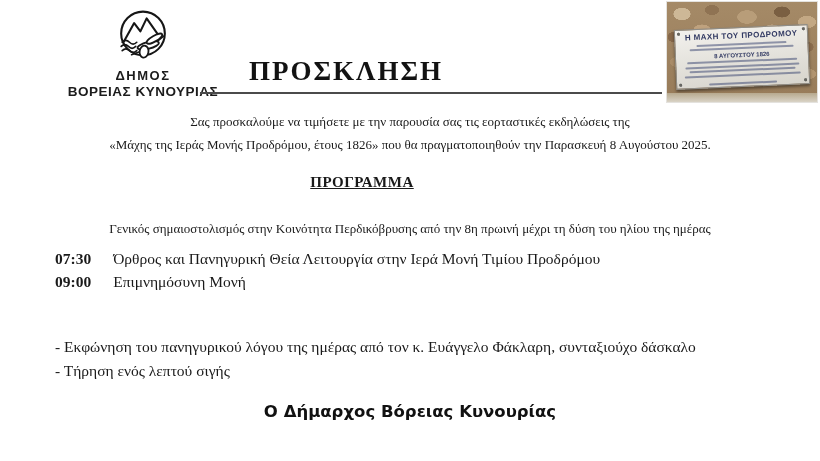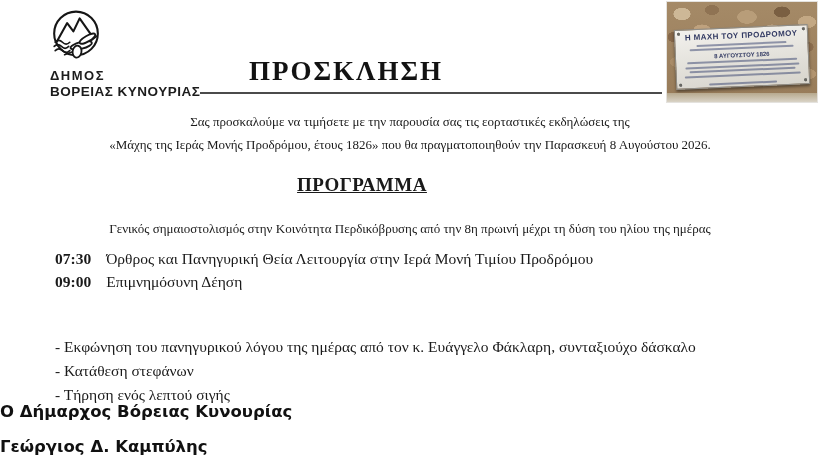--- a/index.html
+++ b/index.html
@@ -10,21 +10,21 @@
     background: #ffffff;
     overflow: hidden;
     font-family: "Liberation Serif", "DejaVu Serif", serif;
     color: #1a1a1a;
   }
 
   
   .logo {
     position: absolute;
     top: 8px; left: 50px; width: 186px;
-    text-align: left;
+    text-align: center;
   }
   .logo svg { width: 52px; height: 54px; display: inline-block; }
   .logo-line1 {
     font-family: "Liberation Sans", sans-serif;
     font-weight: bold; font-size: 13px; letter-spacing: 1.5px;
     margin-top: 2px; color: #1c1c1c;
   }
   .logo-line2 {
     font-family: "Liberation Sans", sans-serif;
     font-weight: bold; font-size: 13.5px; letter-spacing: 0.5px;
@@ -103,42 +103,42 @@
   
   .center-line {
     position: absolute; left: 0; width: 820px;
     text-align: center; font-size: 13px; white-space: nowrap;
   }
   .intro-1 { top: 114px; }
   .intro-2 { top: 137px; }
 
   .program-heading {
     position: absolute; top: 174px; left: 0; width: 724px;
-    text-align: center; font-weight: bold; font-size: 19px;
+    text-align: center; font-weight: bold; font-size: 15px;
     letter-spacing: 0.5px;
   }
   .program-heading span { text-decoration: underline; }
 
   .general-note { top: 221px; }
 
   .program-items {
     position: absolute; top: 247px; left: 55px; right: 30px;
     font-size: 15.5px; line-height: 23.4px;
   }
   .program-item { white-space: nowrap; }
-  .program-time { font-weight: bold; margin-right: 15px; }
+  .program-time { font-weight: bold; margin-right: 22px; }
 
   .bullet-list {
     position: absolute; top: 335px; left: 55px; right: 14px;
     font-size: 15.5px; line-height: 24.2px;
   }
   .bullet-item { white-space: nowrap; }
 
   .sig-line {
-    position: absolute; left: 0; width: 820px; text-align: left;
+    position: absolute; left: 0; width: 820px; text-align: center;
     font-family: "DejaVu Sans", sans-serif;
     font-weight: bold; font-size: 16.5px; color: #111;
   }
   .sig-1 { top: 402px; }
   .sig-2 { top: 437px; }
 </style>
 </head>
 <body>
 
 <div class="page">
@@ -179,39 +179,37 @@
       <div class="pl-bar" style="width:86%"></div>
       <div class="pl-bar" style="width:94%"></div>
       <div class="pl-bar" style="width:55%; margin-top:6px"></div>
       <div class="pl-bar" style="width:74%"></div>
       <div class="pl-bar" style="width:42%"></div>
     </div>
     <div class="photo-ground"></div>
   </div>
 
   <div class="center-line intro-1">Σας προσκαλούμε να τιμήσετε με την παρουσία σας τις εορταστικές εκδηλώσεις της</div>
-  <div class="center-line intro-2">«Μάχης της Ιεράς Μονής Προδρόμου, έτους 1826» που θα πραγματοποιηθούν την Παρασκευή 8 Αυγούστου 2026.</div>
+  <div class="center-line intro-2">«Μάχης της Ιεράς Μονής Προδρόμου, έτους 1826» που θα πραγματοποιηθούν την Παρασκευή 8 Αυγούστου 2025.</div>
 
   <div class="program-heading">
     <span>ΠΡΟΓΡΑΜΜΑ</span>
   </div>
 
   <div class="center-line general-note">Γενικός σημαιοστολισμός στην Κοινότητα Περδικόβρυσης από την 8η πρωινή μέχρι τη δύση του ηλίου της ημέρας</div>
 
   <div class="program-items">
     <div class="program-item">
       <span class="program-time">07:30</span><span>Όρθρος και Πανηγυρική Θεία Λειτουργία στην Ιερά Μονή Τιμίου Προδρόμου</span>
     </div>
     <div class="program-item">
-      <span class="program-time">09:00</span><span>Επιμνημόσυνη Δέηση</span>
+      <span class="program-time">09:00</span><span>Επιμνημόσυνη Μονή</span>
     </div>
   </div>
 
   <div class="bullet-list">
     <div class="bullet-item">- Εκφώνηση του πανηγυρικού λόγου της ημέρας από τον κ. Ευάγγελο Φάκλαρη, συνταξιούχο δάσκαλο</div>
-    <div class="bullet-item">- Κατάθεση στεφάνων</div>
     <div class="bullet-item">- Τήρηση ενός λεπτού σιγής</div>
   </div>
 
   <div class="sig-line sig-1">Ο Δήμαρχος Βόρειας Κυνουρίας</div>
-  <div class="sig-line sig-2">Γεώργιος Δ. Καμπύλης</div>
 
 </div>
 
 </body></html>

